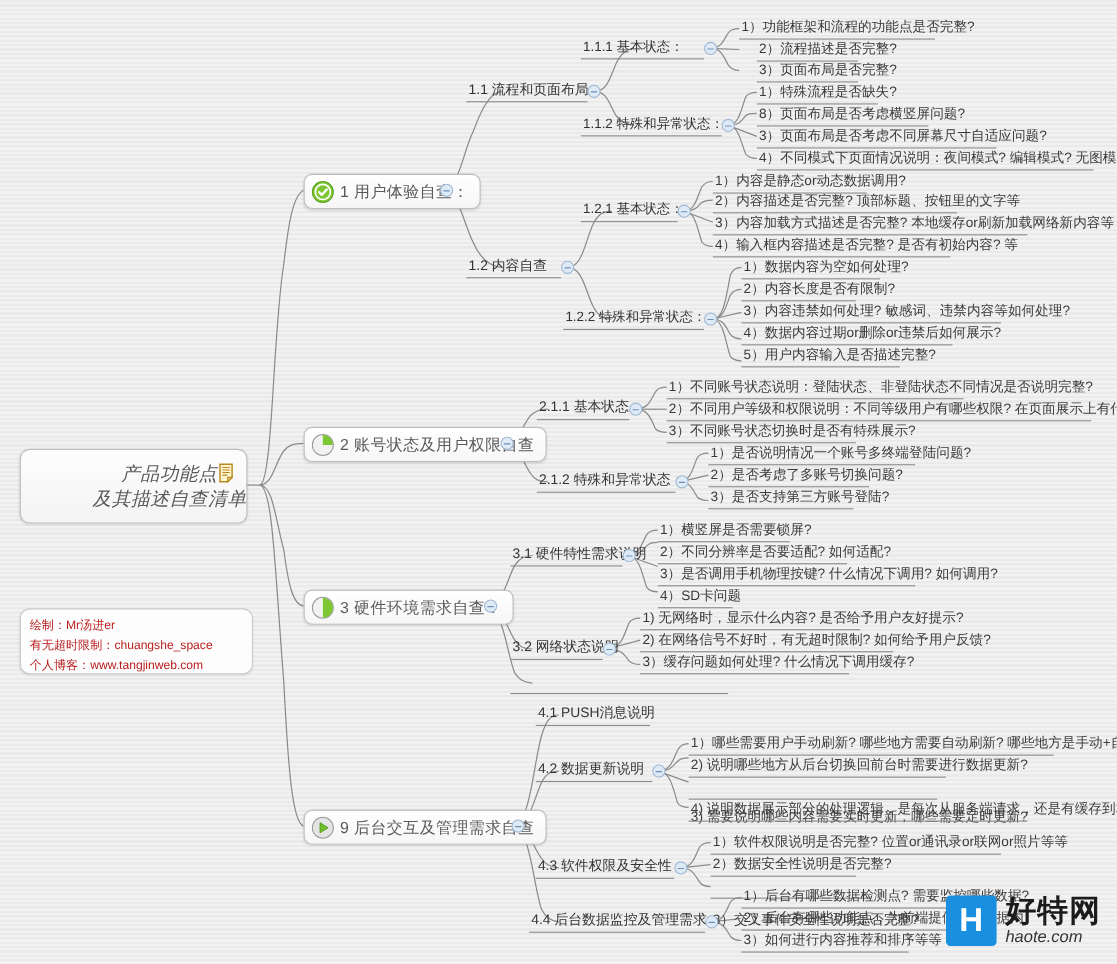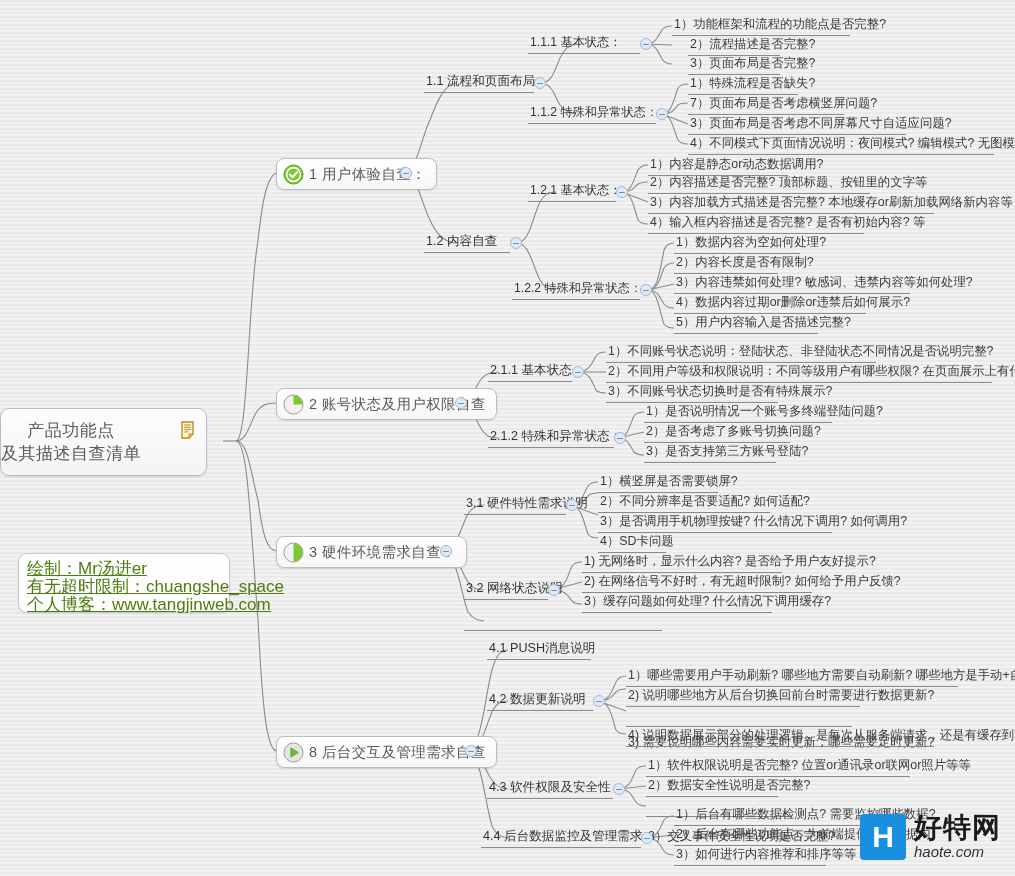--- a/index.html
+++ b/index.html
@@ -11,39 +11,39 @@
     font-family:"Liberation Sans","DejaVu Sans",sans-serif;
     overflow:hidden;position:relative;
   }
   #canvas{position:absolute;left:0;top:0;width:1015px;height:876px;}
   svg.links{position:absolute;left:0;top:0;width:1015px;height:876px;pointer-events:none;}
 
   
   .node{position:absolute;white-space:nowrap;}
 
   .root{
-    left:0;top:408px;width:205px;height:66px;
+    left:18px;top:408px;width:205px;height:66px;
     border:1px solid #bdbdbd;border-radius:9px;
     background:linear-gradient(180deg,#fdfdfd 0%,#f4f4f4 100%);
     box-shadow:0 1px 2px rgba(0,0,0,.10);
-    display:flex;align-items:center;justify-content:flex-start;
+    display:flex;align-items:center;justify-content:flex-end;font-style:italic;
   }
   .root-text{
     font-size:17px;color:#5a5a5a;text-align:center;line-height:23px;
     letter-spacing:.5px;
   }
   .note-icon{position:absolute;right:9px;top:12px;width:16px;height:18px;}
 
   .credits{
     left:18px;top:553px;width:212px;height:60px;
     border:1px solid #c9c9c9;border-radius:9px;background:#fdfdfd;
     box-shadow:0 1px 2px rgba(0,0,0,.08);
     padding:6px 8px;box-sizing:border-box;
   }
-  .credits div{font-size:17px;color:#4d7c0f;line-height:18px;text-decoration:underline;}
+  .credits div{font-size:11px;color:#b91c1c;line-height:18px;}
 
   
   .l1{
     border:1px solid #bdbdbd;border-radius:8px;
     background:linear-gradient(180deg,#ffffff 0%,#f6f6f6 100%);
     box-shadow:0 1px 2px rgba(0,0,0,.10);
     height:30px;display:flex;align-items:center;padding:0 10px 0 6px;
   }
   .l1 .lbl{font-size:14.5px;color:#5a5a5a;margin-left:5px;letter-spacing:.4px;}
   .badge{width:21px;height:21px;flex:0 0 21px;}
@@ -209,21 +209,21 @@
   <div style="position:absolute;left:688px;top:55px;width:92px;height:1px;background:#8a8a8a;"></div>
   <div class="node txt" style="left:688px;top:56px;">3）页面布局是否完整?</div>
   <div style="position:absolute;left:688px;top:74px;width:92px;height:1px;background:#8a8a8a;"></div>
 
   <div class="node txt l3" style="left:528px;top:105px;">1.1.2 特殊和异常状态：</div>
   <div style="position:absolute;left:528px;top:123px;width:128px;height:1px;background:#8a8a8a;"></div>
   <div class="toggle" style="left:656px;top:108px;"></div>
 
   <div class="node txt" style="left:688px;top:76px;">1）特殊流程是否缺失?</div>
   <div style="position:absolute;left:688px;top:94px;width:110px;height:1px;background:#8a8a8a;"></div>
-  <div class="node txt" style="left:688px;top:96px;">7）页面布局是否考虑横竖屏问题?</div>
+  <div class="node txt" style="left:688px;top:96px;">8）页面布局是否考虑横竖屏问题?</div>
   <div style="position:absolute;left:688px;top:114px;width:156px;height:1px;background:#8a8a8a;"></div>
   <div class="node txt" style="left:688px;top:116px;">3）页面布局是否考虑不同屏幕尺寸自适应问题?</div>
   <div style="position:absolute;left:688px;top:134px;width:218px;height:1px;background:#8a8a8a;"></div>
   <div class="node txt" style="left:688px;top:136px;">4）不同模式下页面情况说明：夜间模式? 编辑模式? 无图模式? 等</div>
   <div style="position:absolute;left:688px;top:154px;width:306px;height:1px;background:#8a8a8a;"></div>
 
   <div class="node txt l2" style="left:424px;top:234px;">1.2  内容自查</div>
   <div style="position:absolute;left:424px;top:252px;width:86px;height:1px;background:#8a8a8a;"></div>
   <div class="toggle" style="left:510px;top:237px;"></div>
 
@@ -319,21 +319,21 @@
   <div class="node txt" style="left:582px;top:594px;">3）缓存问题如何处理? 什么情况下调用缓存?</div>
   <div style="position:absolute;left:582px;top:612px;width:190px;height:1px;background:#8a8a8a;"></div>
 
   <div style="position:absolute;left:464px;top:630px;width:198px;height:1px;background:#8a8a8a;"></div>
 
   <div class="node l1" style="left:276px;top:736px;">
     <svg class="badge" viewBox="0 0 22 22">
       <circle cx="11" cy="11" r="10" fill="#e4e4e4" stroke="#9a9a9a" stroke-width="1"></circle>
       <path d="M8.3 6.2 L16 11 L8.3 15.8 Z" fill="#6fbf28" stroke="#4f9416" stroke-width="0.8" stroke-linejoin="round"></path>
     </svg>
-    <span class="lbl">8  后台交互及管理需求自查</span>
+    <span class="lbl">9  后台交互及管理需求自查</span>
   </div>
   <div class="toggle" style="left:465px;top:745px;"></div>
 
   <div class="node txt l2" style="left:487px;top:641px;">4.1  PUSH消息说明</div>
   <div style="position:absolute;left:487px;top:659px;width:104px;height:1px;background:#8a8a8a;"></div>
 
   <div class="node txt l2" style="left:487px;top:692px;">4.2  数据更新说明</div>
   <div style="position:absolute;left:487px;top:710px;width:106px;height:1px;background:#8a8a8a;"></div>
   <div class="toggle" style="left:593px;top:695px;"></div>
 

